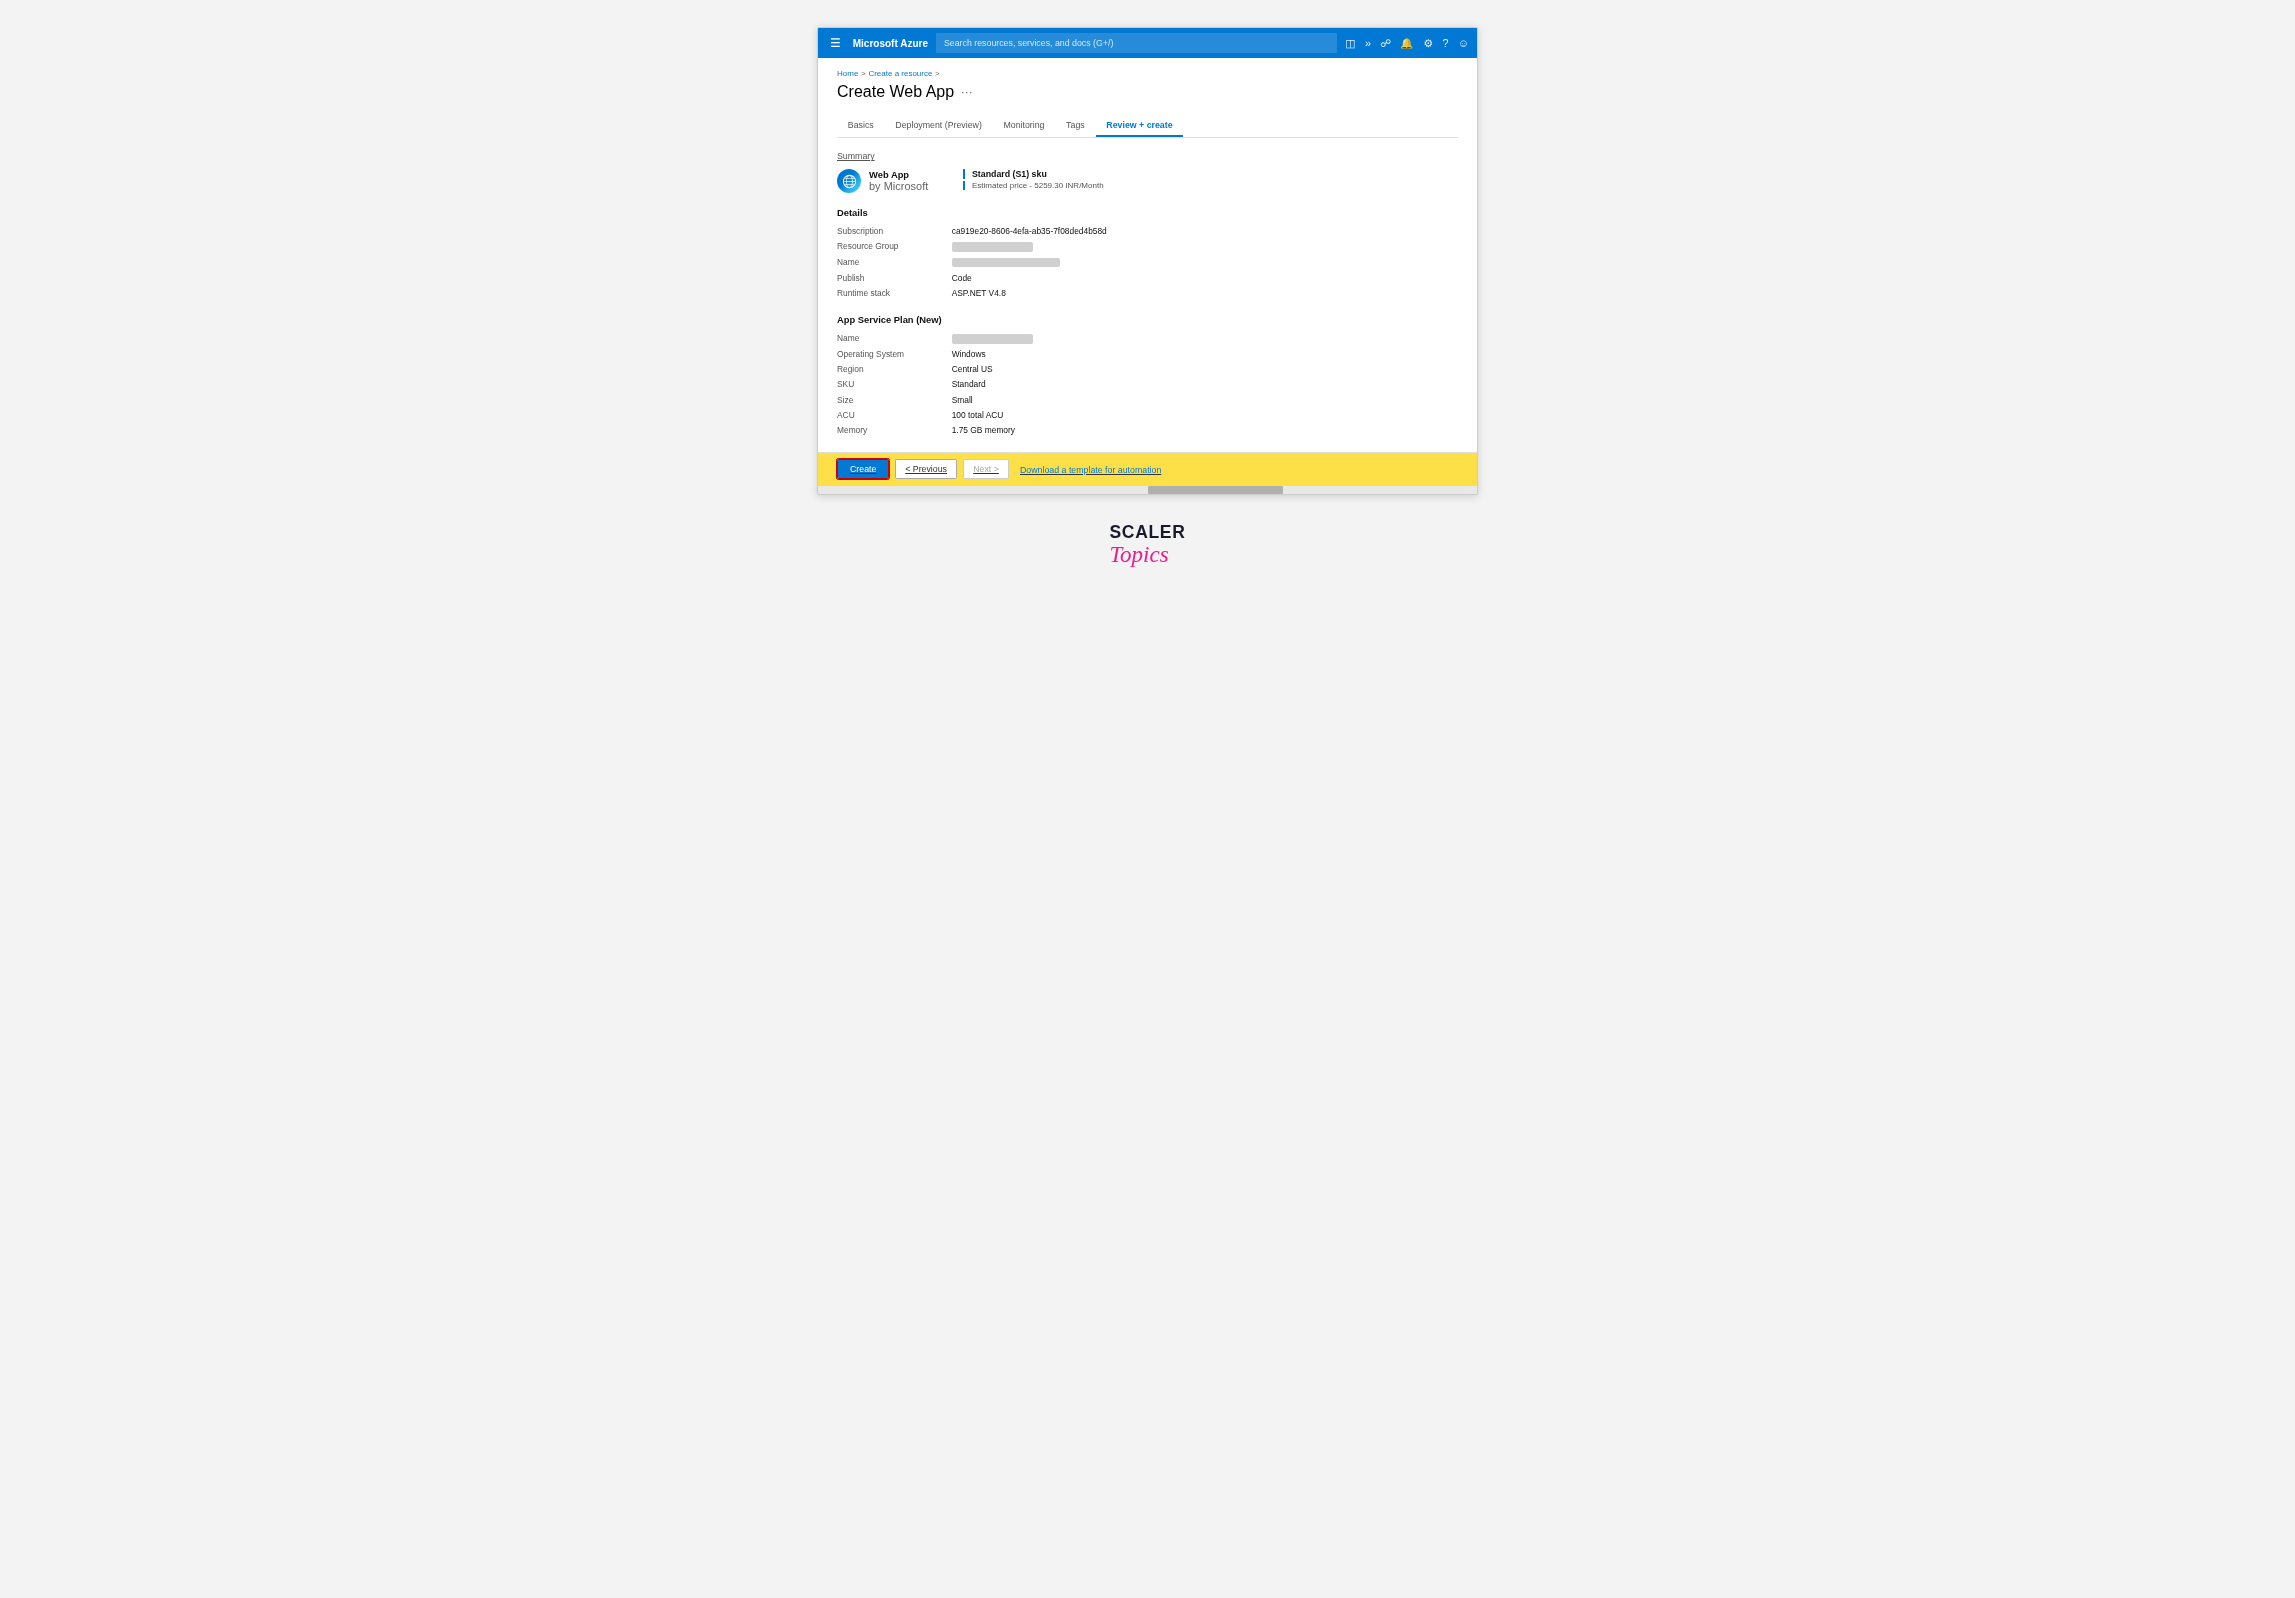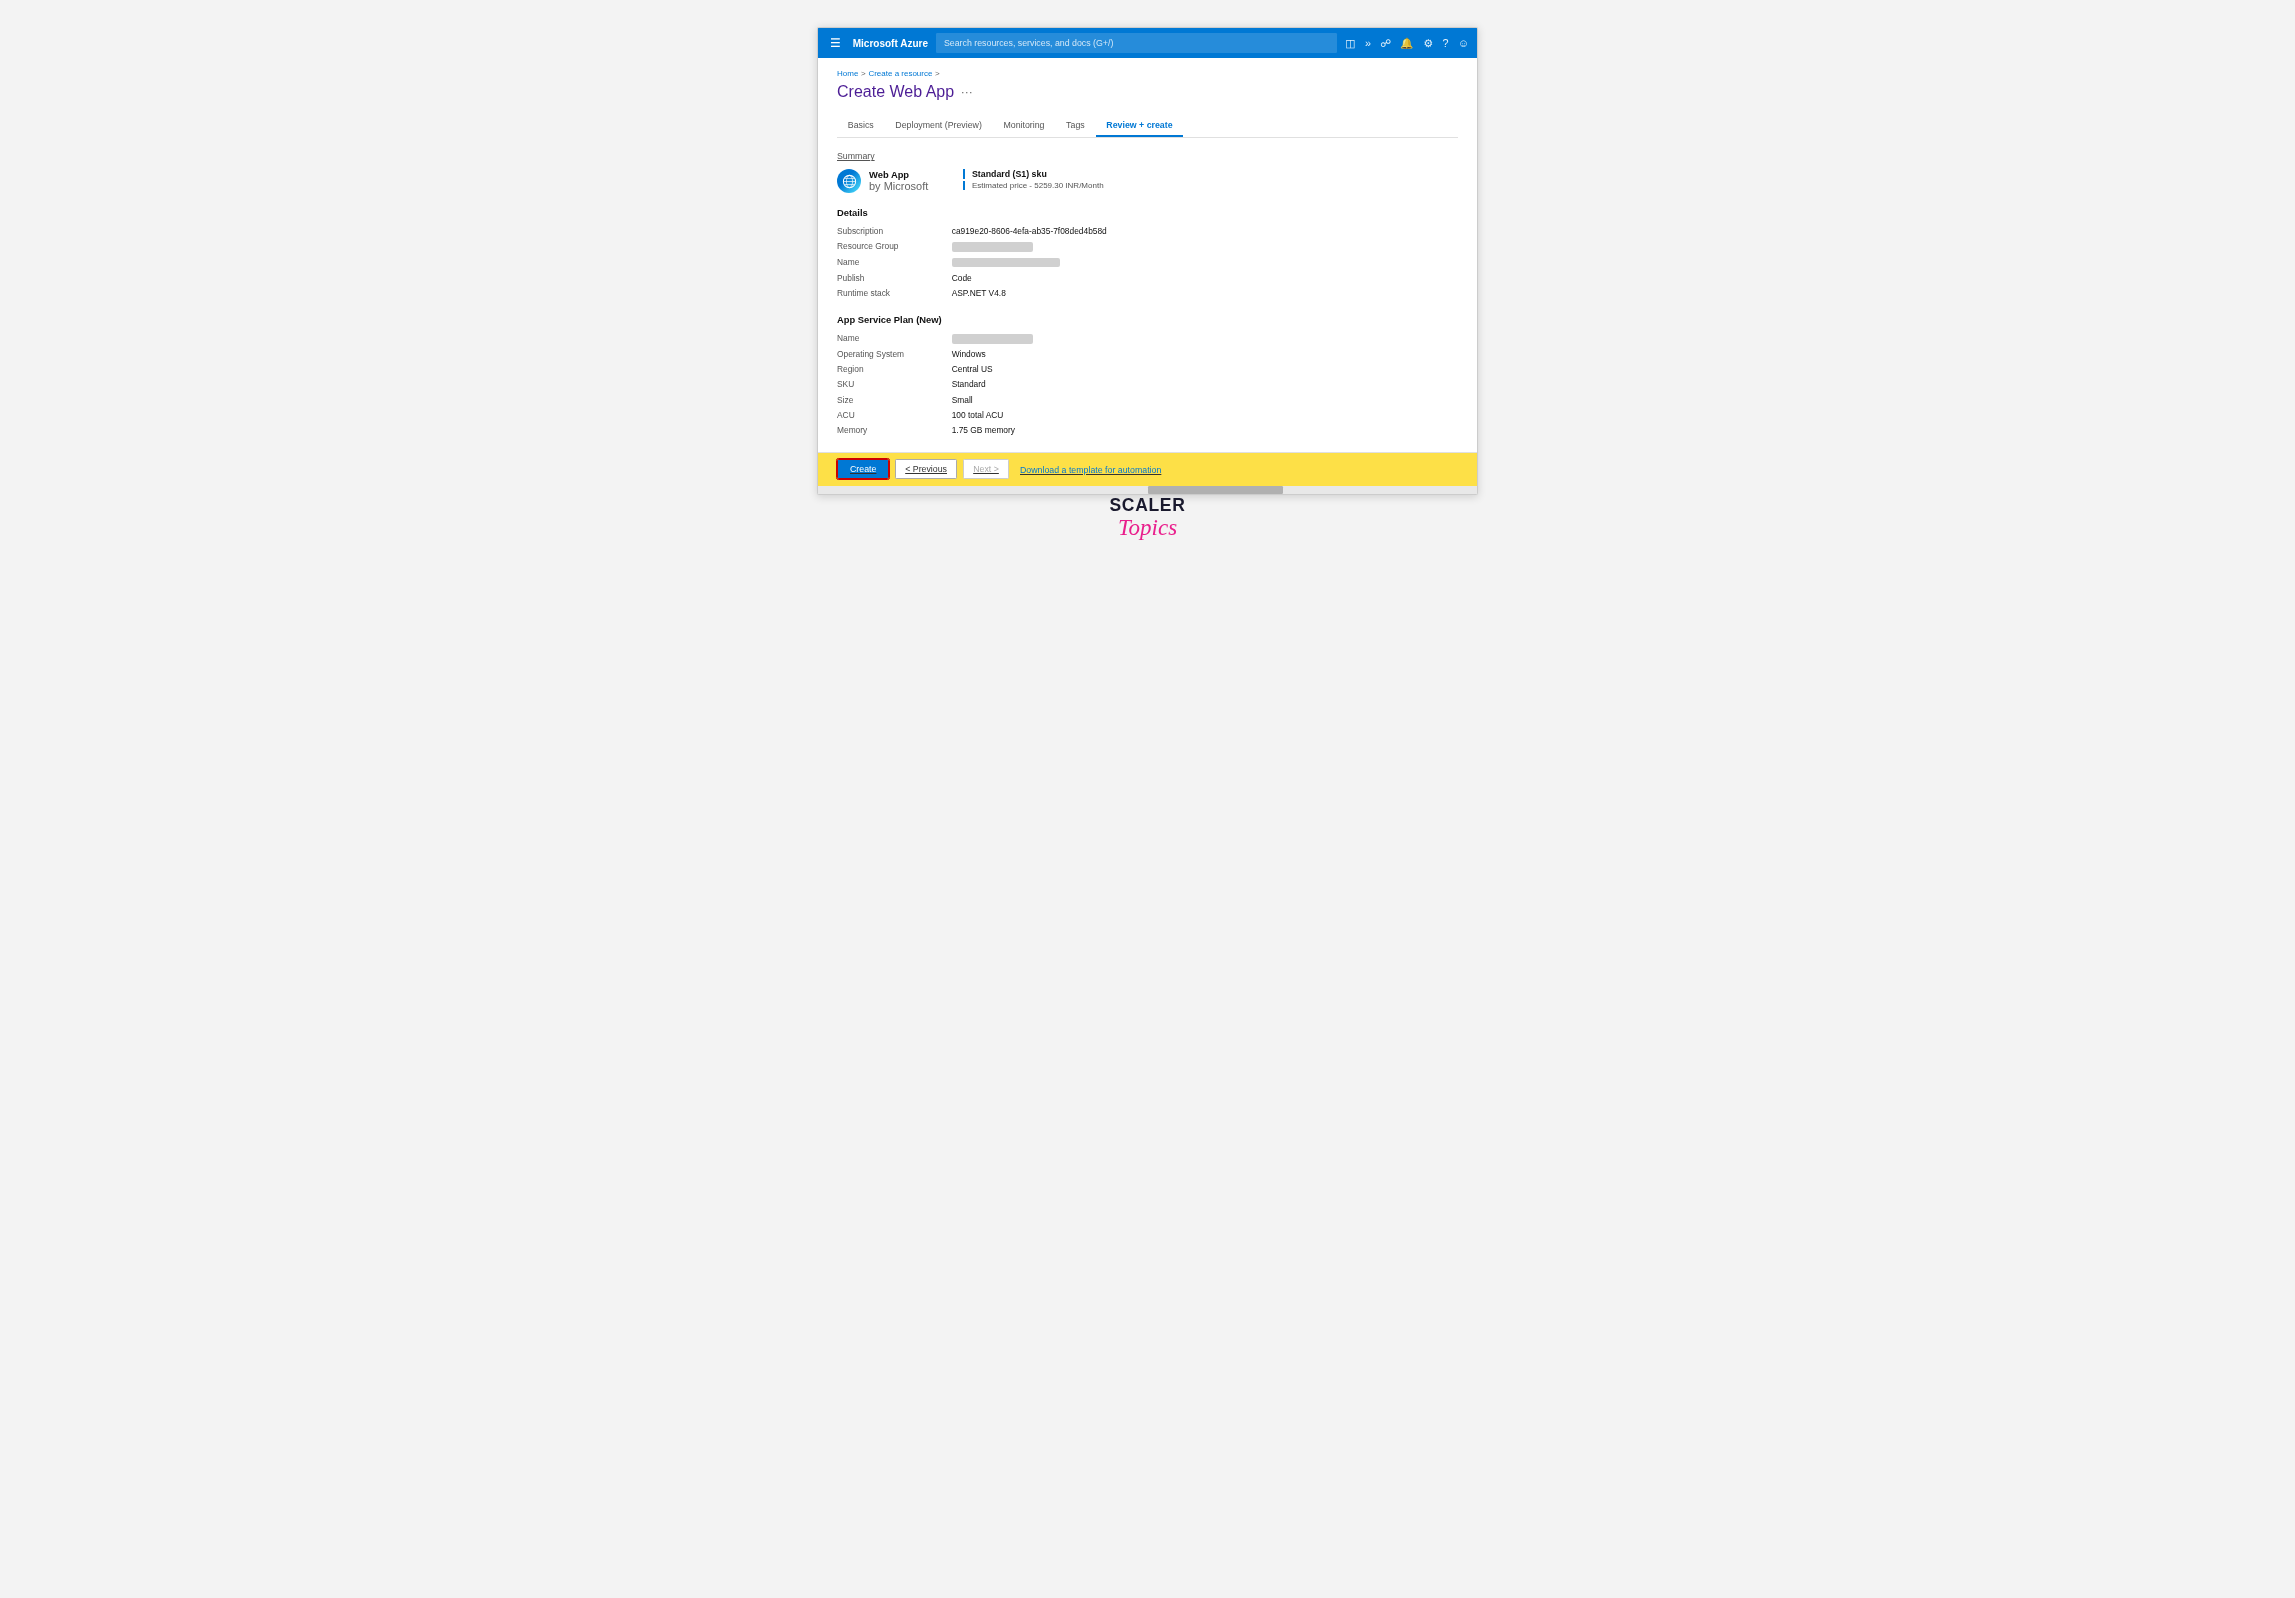--- a/index.html
+++ b/index.html
@@ -90,21 +90,21 @@
     
     .page-title-row {
       display: flex;
       align-items: center;
       gap: 6.7px;
       margin-bottom: 13.5px;
     }
     .page-title {
       font-size: 16px;
       font-weight: 400;
-      color: #4c1d95;
+      color: #000000;
     }
     .title-ellipsis {
       color: #666;
       font-size: 12px;
       cursor: pointer;
     }
 
     
     .tabs {
       display: flex;
@@ -282,21 +282,21 @@
       position: absolute;
       left: 50%;
       width: 135px;
       height: 8px;
       background: #b0b0b0;
       border-radius: 1.3px;
     }
 
     
     .scaler-logo {
-      text-align: center;
+      margin-top: 27px;
     }
     .scaler-topics-text {
       font-size: 17.5px;
       font-weight: 800;
       color: #1a1a2e;
       letter-spacing: 0.7px;
     }
     .scaler-topics-cursive {
       font-size: 23px;
       color: #e91e8c;

